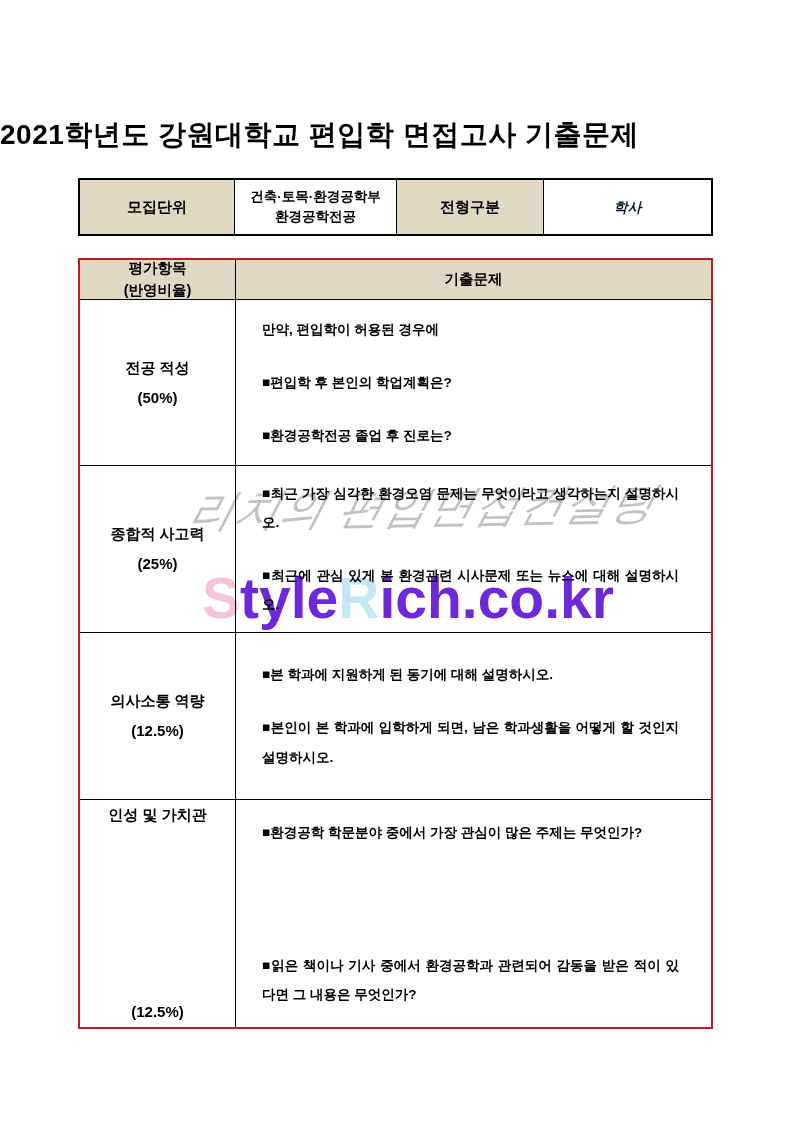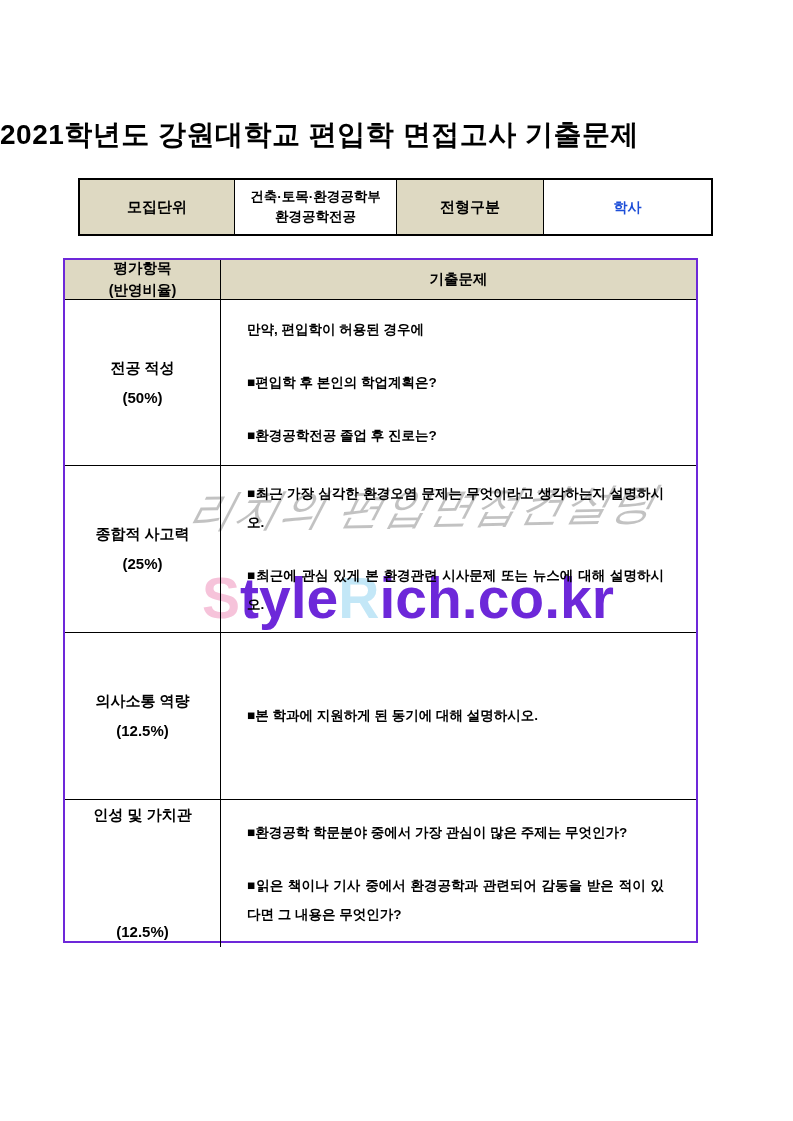--- a/index.html
+++ b/index.html
@@ -77,31 +77,31 @@
     justify-content: center;
     font-weight: 700;
     font-size: 15px;
     line-height: 1.35;
     border-right: 1px solid #000;
     box-sizing: border-box;
   }
   .info-cell:last-child { border-right: none; }
   .cell-tan { background: #ded9c2; }
   .info-cell .two-line { font-size: 13.5px; line-height: 1.45; text-align: center; font-weight: 700; }
-  .value-blue { color: #1d4ed8; font-size: 14px; font-weight: 700; }
+  .value-blue { color: #0f172a; font-size: 14px; font-weight: 700; font-style: italic; }
 
   
   .exam-table {
     position: absolute;
-    left: 63px;
+    left: 78px;
     top: 258px;
     width: 635px;
-    height: 685px;
-    box-sizing: border-box;
-    border: 2px solid #6d28d9;
+    height: 771px;
+    box-sizing: border-box;
+    border: 2px solid #b91c1c;
     display: grid;
     grid-template-columns: 156px 1fr;
     grid-template-rows: 40px 166px 167px 167px 1fr;
     z-index: 1;
     background: transparent;
   }
   .et-cell {
     box-sizing: border-box;
     border-right: 1px solid #000;
     border-bottom: 1px solid #000;
@@ -187,20 +187,21 @@
       <p>■최근 가장 심각한 환경오염 문제는 무엇이라고 생각하는지 설명하시오.</p>
       <p>■최근에 관심 있게 본 환경관련 시사문제 또는 뉴스에 대해 설명하시오.</p>
     </div>
 
     <div class="et-cell et-cat">
       <div>의사소통 역량</div>
       <div>(12.5%)</div>
     </div>
     <div class="et-cell et-questions last-col">
       <p>■본 학과에 지원하게 된 동기에 대해 설명하시오.</p>
+      <p>■본인이 본 학과에 입학하게 되면, 남은 학과생활을 어떻게 할 것인지 설명하시오.</p>
     </div>
 
     <div class="et-cell et-cat last-row">
       <div>인성 및 가치관</div>
       <div>(12.5%)</div>
     </div>
     <div class="et-cell et-questions last-col last-row">
       <p>■환경공학 학문분야 중에서 가장 관심이 많은 주제는 무엇인가?</p>
       <p>■읽은 책이나 기사 중에서 환경공학과 관련되어 감동을 받은 적이 있다면 그 내용은 무엇인가?</p>
     </div>

